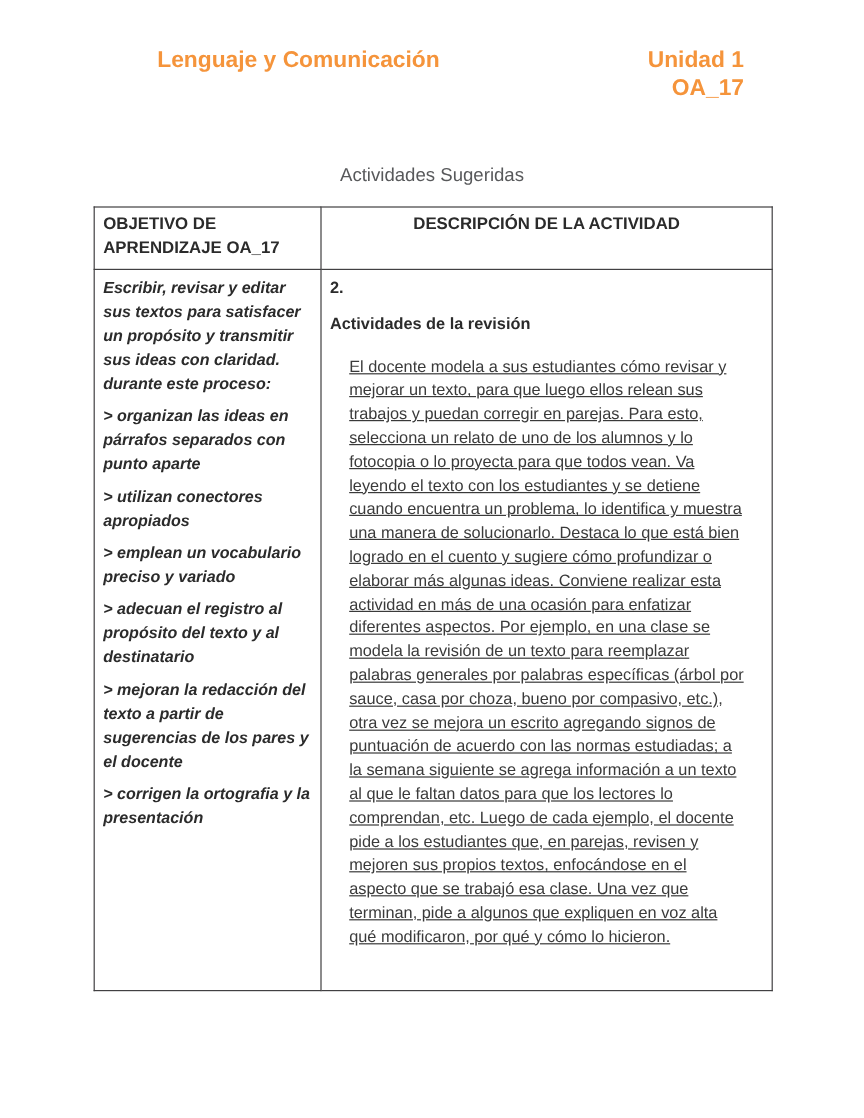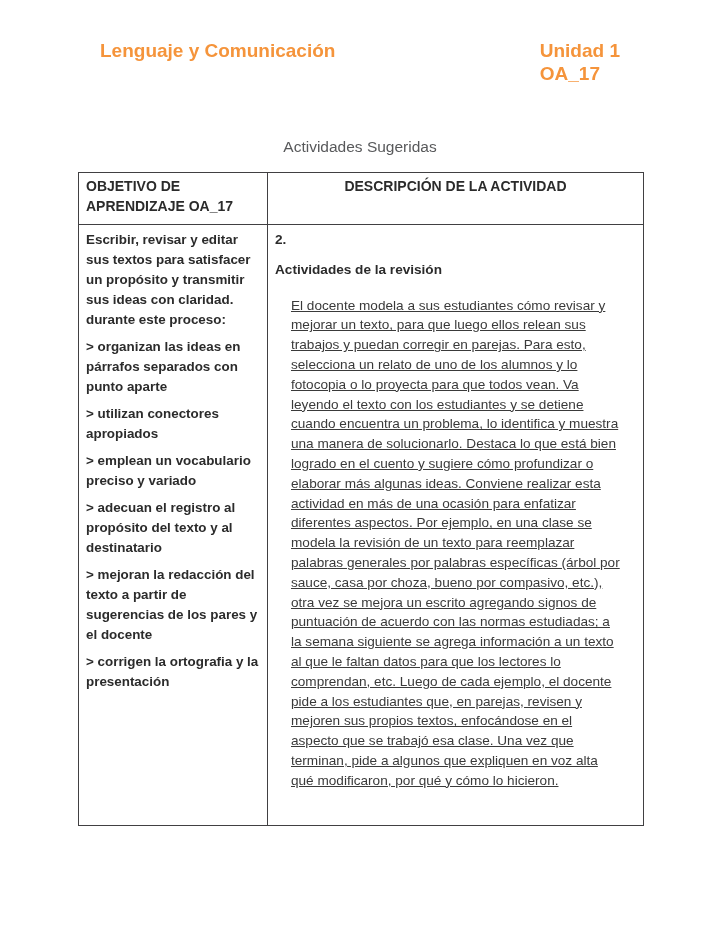--- a/index.html
+++ b/index.html
@@ -14,30 +14,31 @@
     width:720px;height:932px;
     background:#ffffff;
     font-family:"Liberation Sans", sans-serif;
     color:var(--text-dark);
     overflow:hidden;
   }
   .doc-header{
     display:flex;
     justify-content:space-between;
     padding:40px 100px 0 100px;
+    margin-left:31px;
   }
   .doc-header .line{
     font-weight:bold;
     font-size:19px;
     line-height:22.5px;
     white-space:nowrap;
   }
   .subject,.unit,.oa{color:var(--orange);}
   .grade{color:var(--ink);}
-  .header-right{text-align:left;}
+  .header-right{text-align:right;}
   .page-title{
     text-align:center;
     margin-top:53px;
     font-size:15.5px;
     font-weight:normal;
     color:var(--title-gray);
   }
   table.activities-table{
     margin:16px 0 0 78px;
     width:565px;
@@ -61,21 +62,21 @@
     height:41px;
   }
   .activities-table th.center{text-align:center;}
   td.objective-cell{
     font-weight:bold;
     font-size:13.4px;
     line-height:20px;
     color:var(--ink);
     height:590px;
   }
-  td.objective-cell p{margin:2px 0 7px 0;}
+  td.objective-cell p{margin:2px 0 7px 0;font-style:italic;}
   td.activity-cell{
     font-size:13.6px;
     line-height:19.8px;
     color:var(--text-dark);
   }
   td.activity-cell .activity-number{
     font-weight:bold;
     color:var(--ink);
     margin:2px 0 10px 0;
   }

